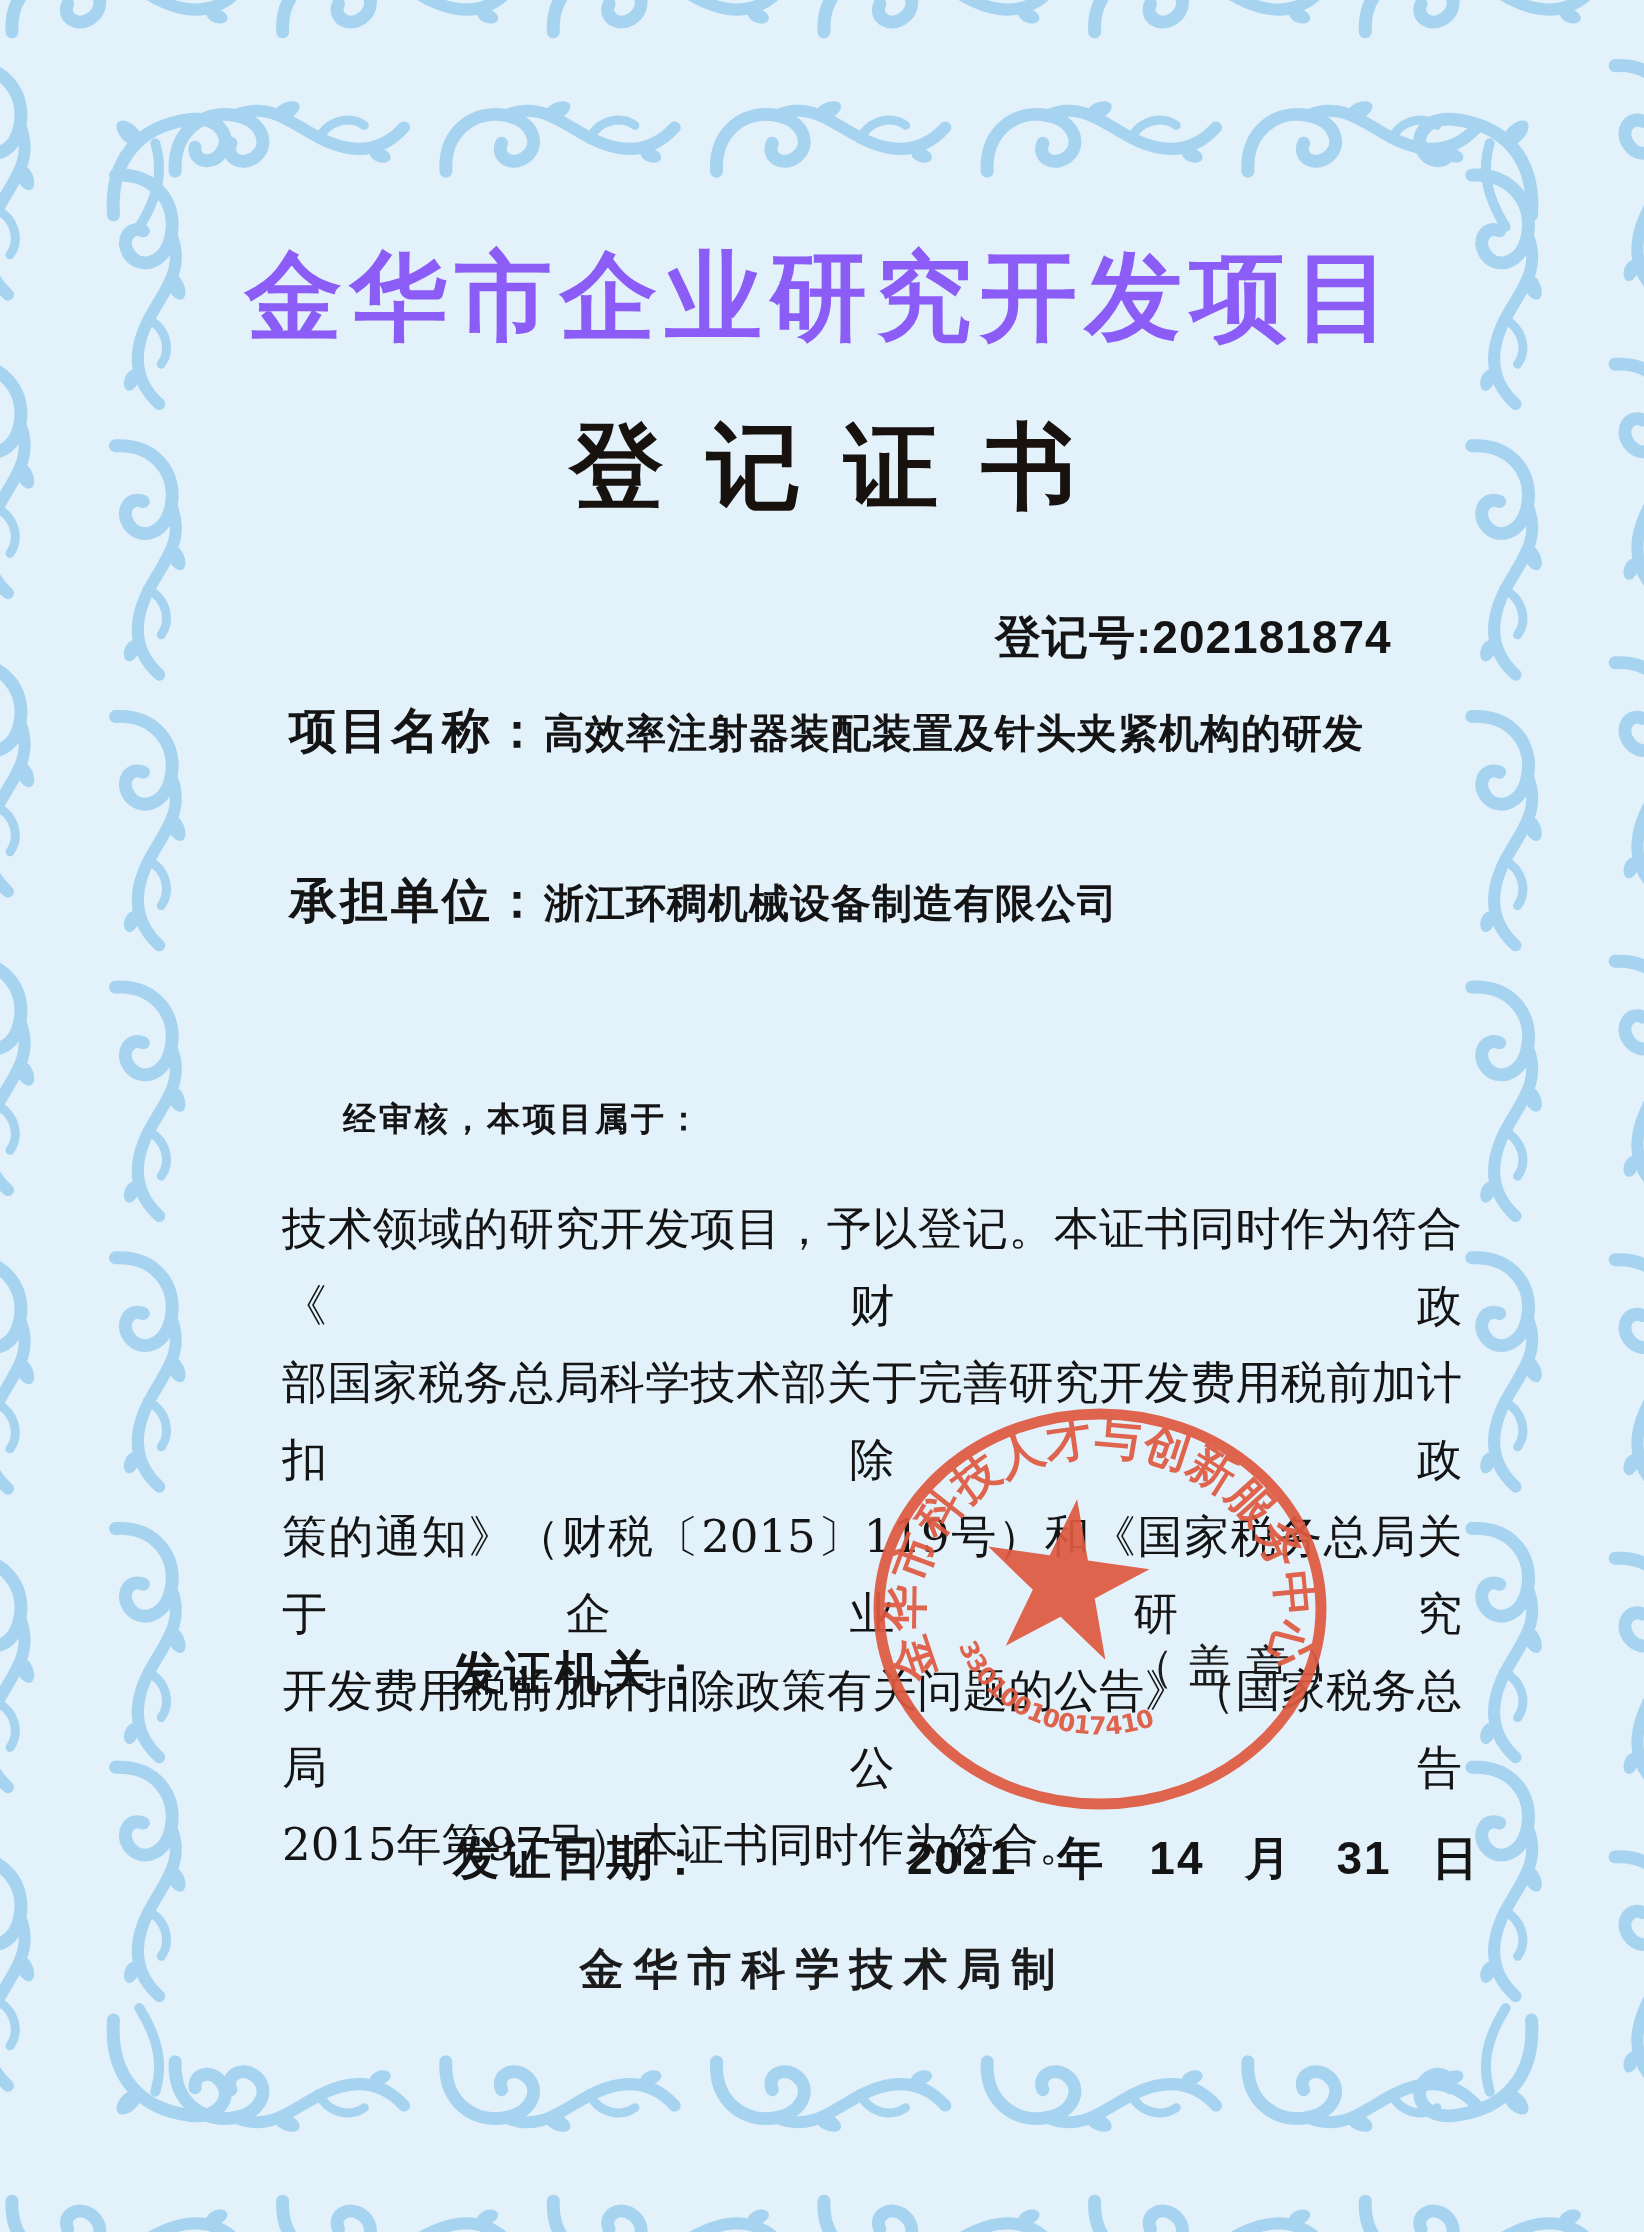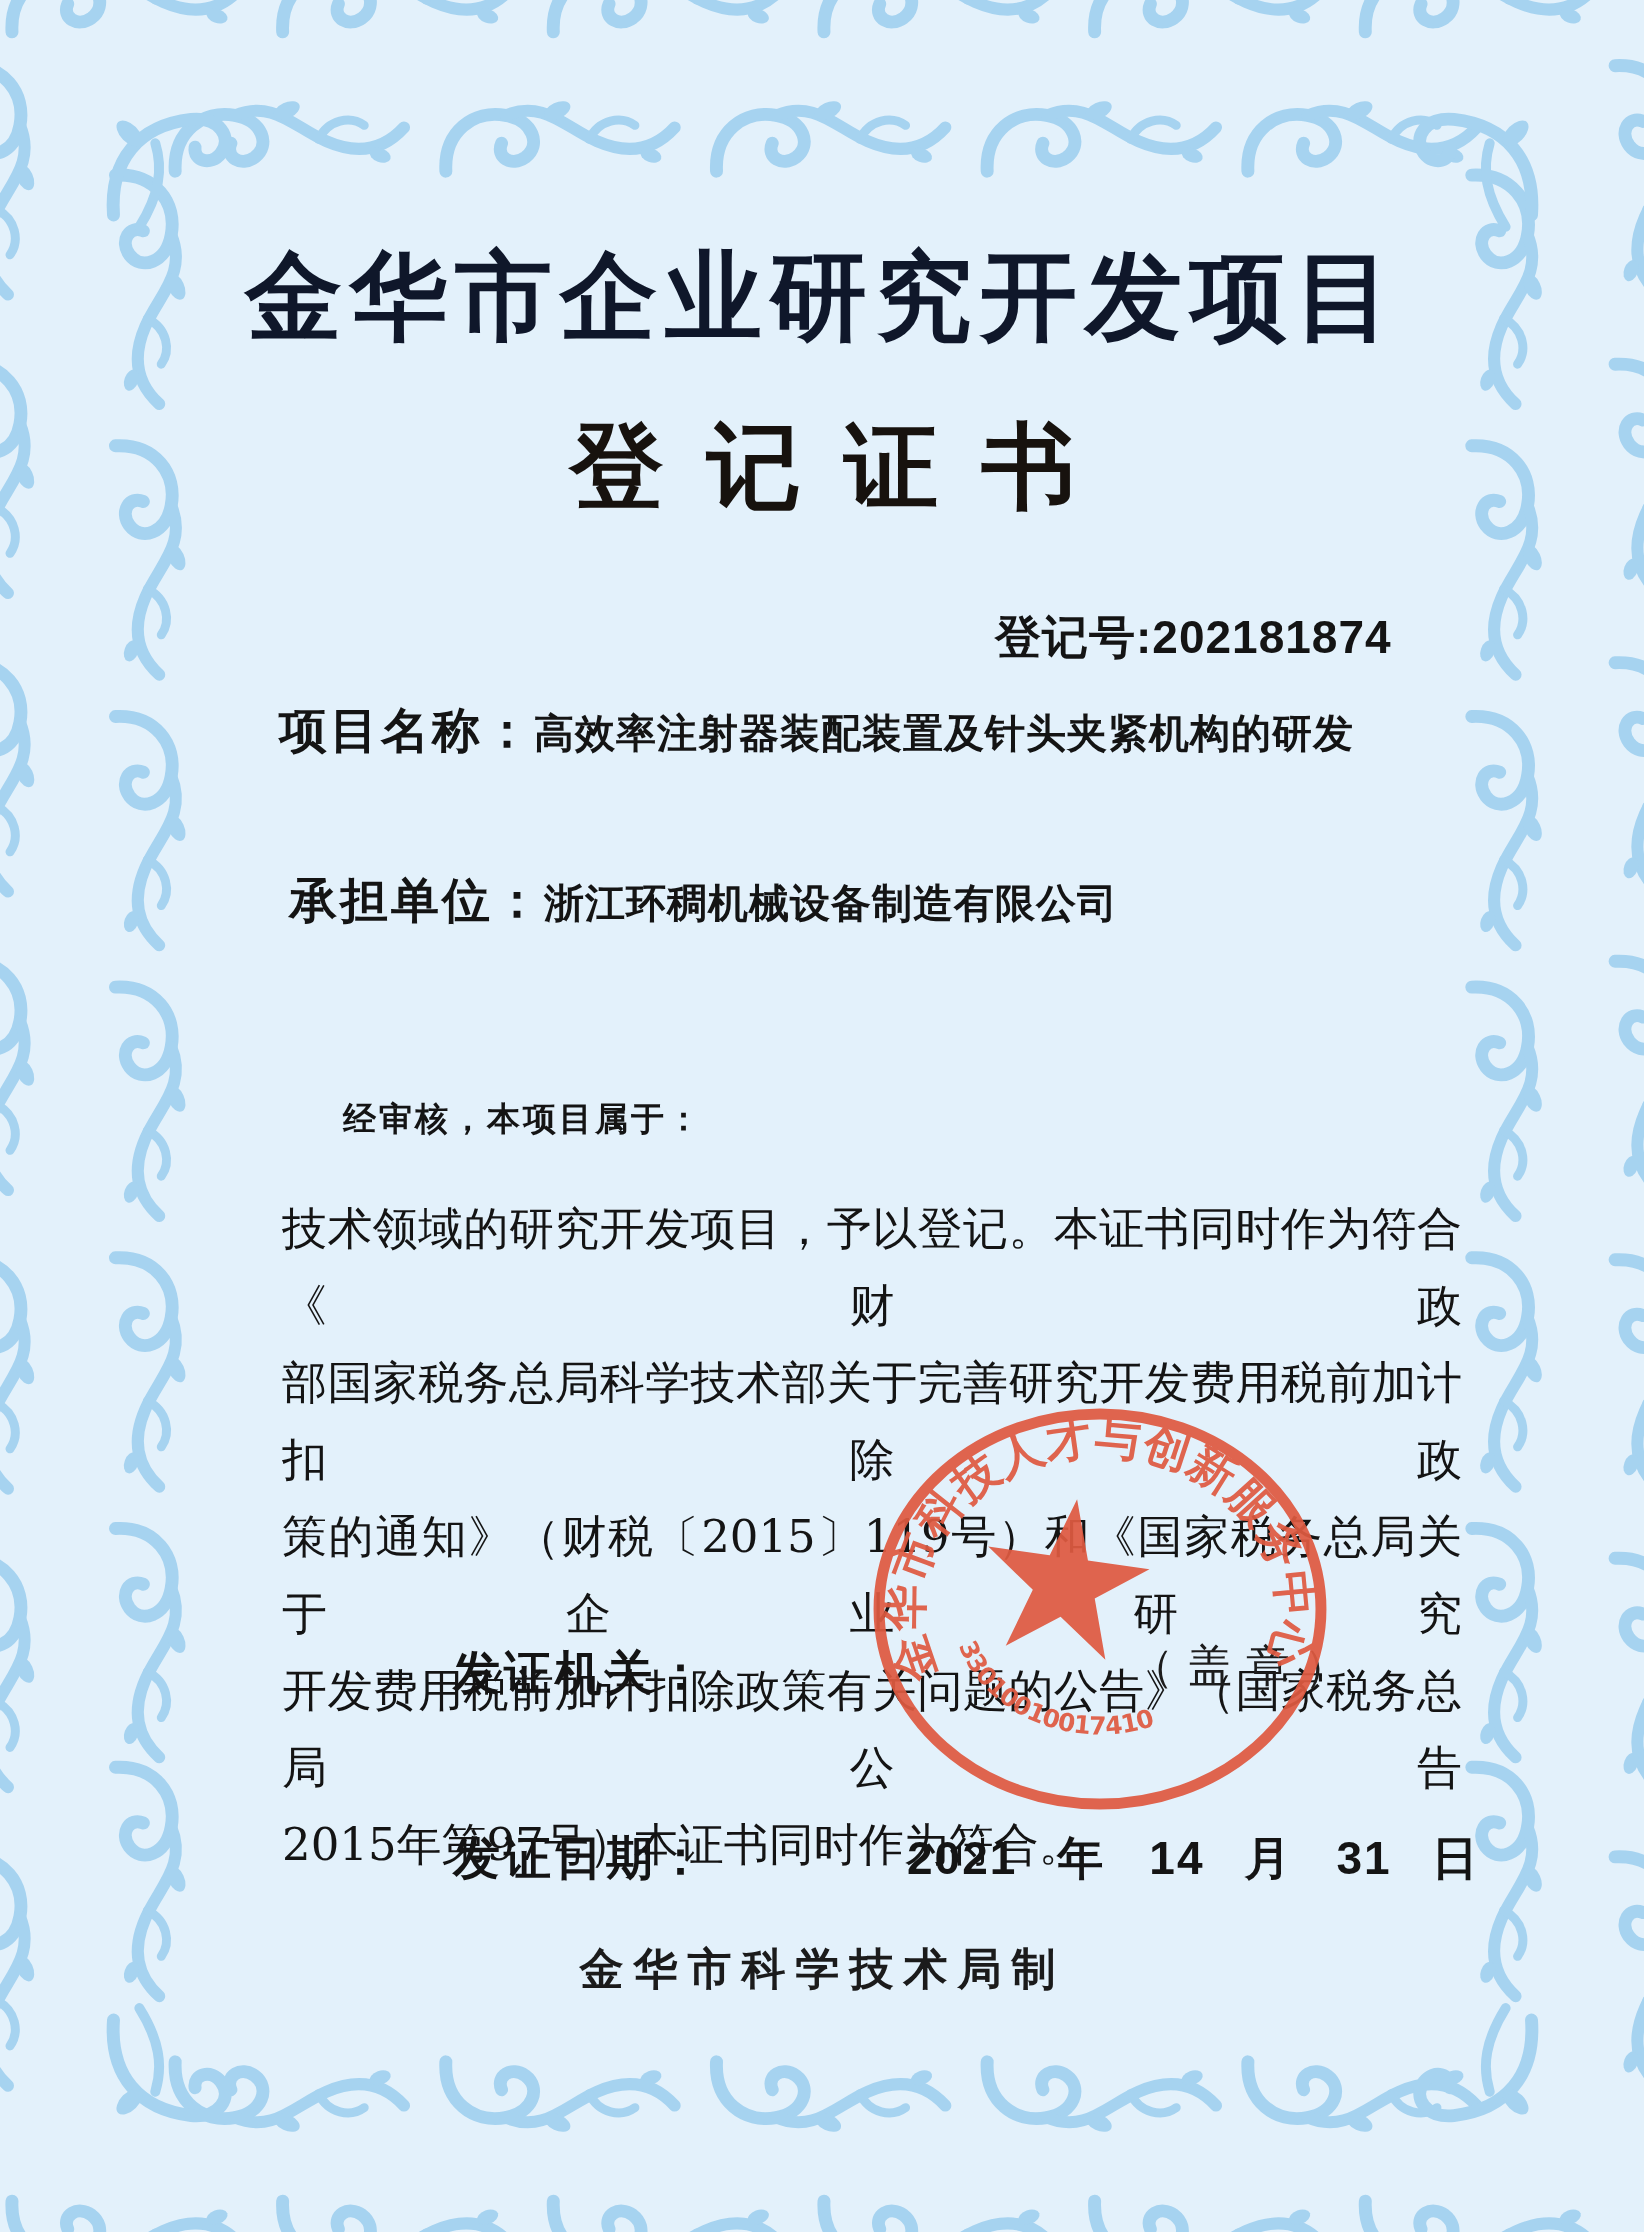--- a/index.html
+++ b/index.html
@@ -7,35 +7,35 @@
     position:relative;width:1645px;height:2233px;overflow:hidden;
     background:#e3f1fb;color:#141414;
     font-family:"Liberation Sans",sans-serif;
   }
   .abs{position:absolute;}
   .decor{position:absolute;left:0;top:0;width:1645px;height:2233px;pointer-events:none;}
 
   .title1{
     top:233px;left:0;width:100%;text-align:center;
     font-family:"DejaVu Serif","Liberation Serif",serif;
-    font-weight:900;font-size:97px;letter-spacing:8px;color:#0f172a;
+    font-weight:900;font-size:97px;letter-spacing:8px;color:#8b5cf6;
   }
   .title2{
     top:404px;left:0;width:100%;text-align:center;
     font-family:"DejaVu Serif","Liberation Serif",serif;
     font-weight:900;font-size:94px;letter-spacing:0.46em;text-indent:0.46em;color:#17120e;
   }
   .regno{top:607px;left:995px;font-size:46px;font-weight:600;letter-spacing:1px;}
   .row{display:flex;align-items:baseline;white-space:nowrap;}
   .lab{
     font-family:"DejaVu Serif","Liberation Serif",serif;
     font-weight:900;font-size:48px;letter-spacing:3px;
   }
   .val{font-family:"DejaVu Sans","Liberation Sans",sans-serif;font-weight:700;font-size:40px;letter-spacing:1px;}
-  .row-project{left:279px;top:699px;justify-content:center;}
+  .row-project{left:289px;top:699px;justify-content:center;}
   .row-unit{left:289px;top:869px;}
   .row-review{left:343px;top:1097px;}
   .row-review .lab{font-size:33px;}
   .row-review .val{font-size:49px;}
 
   .bodytext{left:282px;top:1190px;width:1180px;}
   .bline{
     font-family:"DejaVu Serif","Liberation Serif",serif;
     font-size:45px;line-height:77px;
     text-align:justify;text-align-last:justify;

